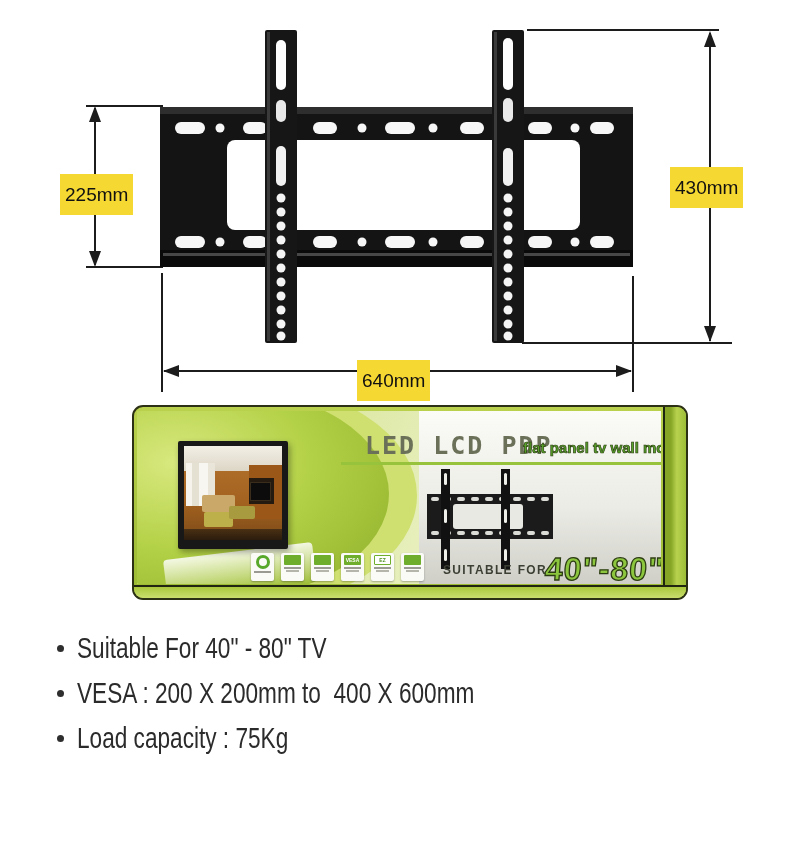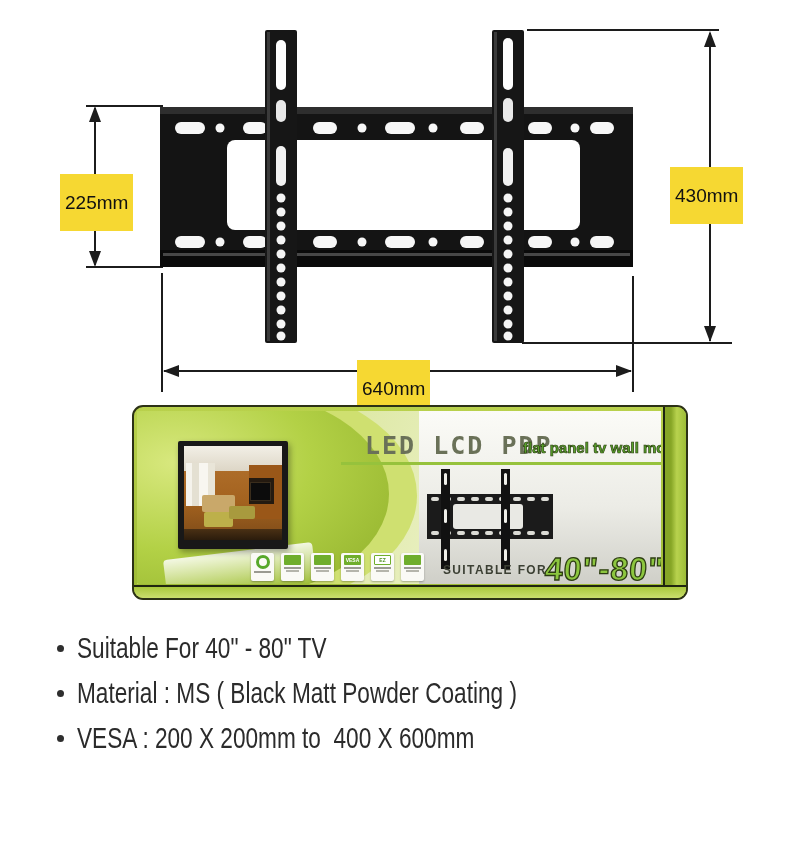--- a/index.html
+++ b/index.html
@@ -1,20 +1,20 @@
 <!DOCTYPE html>
 <html><head>
 <meta charset="utf-8">
 <style>
   html,body{margin:0;padding:0;background:#ffffff;}
   .canvas{position:relative;width:800px;height:855px;background:#fff;overflow:hidden;
           font-family:"Liberation Sans",sans-serif;}
   
   .dim-label{position:absolute;background:#F6D832;color:#111;font-size:19px;line-height:25px;
-             padding:16px 5px;white-space:nowrap;}
+             padding:8px 5px;white-space:nowrap;}
   
   .pkg{position:absolute;left:132px;top:405px;width:556px;height:195px;border:2px solid #2c3116;
        border-radius:11px;background:linear-gradient(180deg,#b9d14c,#9cba33);box-sizing:border-box;overflow:hidden;}
   .pkg-face{position:absolute;left:3px;top:4px;right:25px;bottom:14px;
             background:linear-gradient(180deg,#fbfbf7 0%,#ececе6 55%,#cfcfc8 100%);
             background:linear-gradient(180deg,#fbfbf7 0%,#ecece6 55%,#cfcfc8 100%);overflow:hidden;}
   .pkg-side{position:absolute;top:0;right:0;width:23px;height:100%;
             background:linear-gradient(90deg,#1d2410 0 2px,#86a526 2px 8px,#b8d24e 60%,#9dbd37 100%);}
   .pkg-bottom{position:absolute;left:0;bottom:0;width:100%;height:13px;
               background:linear-gradient(180deg,#20260f 0 2px,#a9c73c 2px,#cade6e 100%);}
@@ -274,21 +274,21 @@
     <div class="pkg-bottom"></div>
   </div>
 
   <div class="features">
     <div class="feature-row">
       <div class="feature-dot"></div>
       <div class="feature-text">Suitable For 40" - 80" TV</div>
     </div>
     <div class="feature-row">
       <div class="feature-dot"></div>
-      <div class="feature-text">Material : MS ( Black Matt Powder Coating )</div>
+      <div class="feature-text">VESA : 200 X 200mm to  400 X 600mm</div>
     </div>
     <div class="feature-row">
       <div class="feature-dot"></div>
-      <div class="feature-text">VESA : 200 X 200mm to  400 X 600mm</div>
+      <div class="feature-text">Load capacity : 75Kg</div>
     </div>
   </div>
 
 </div>
 
 </body></html>

